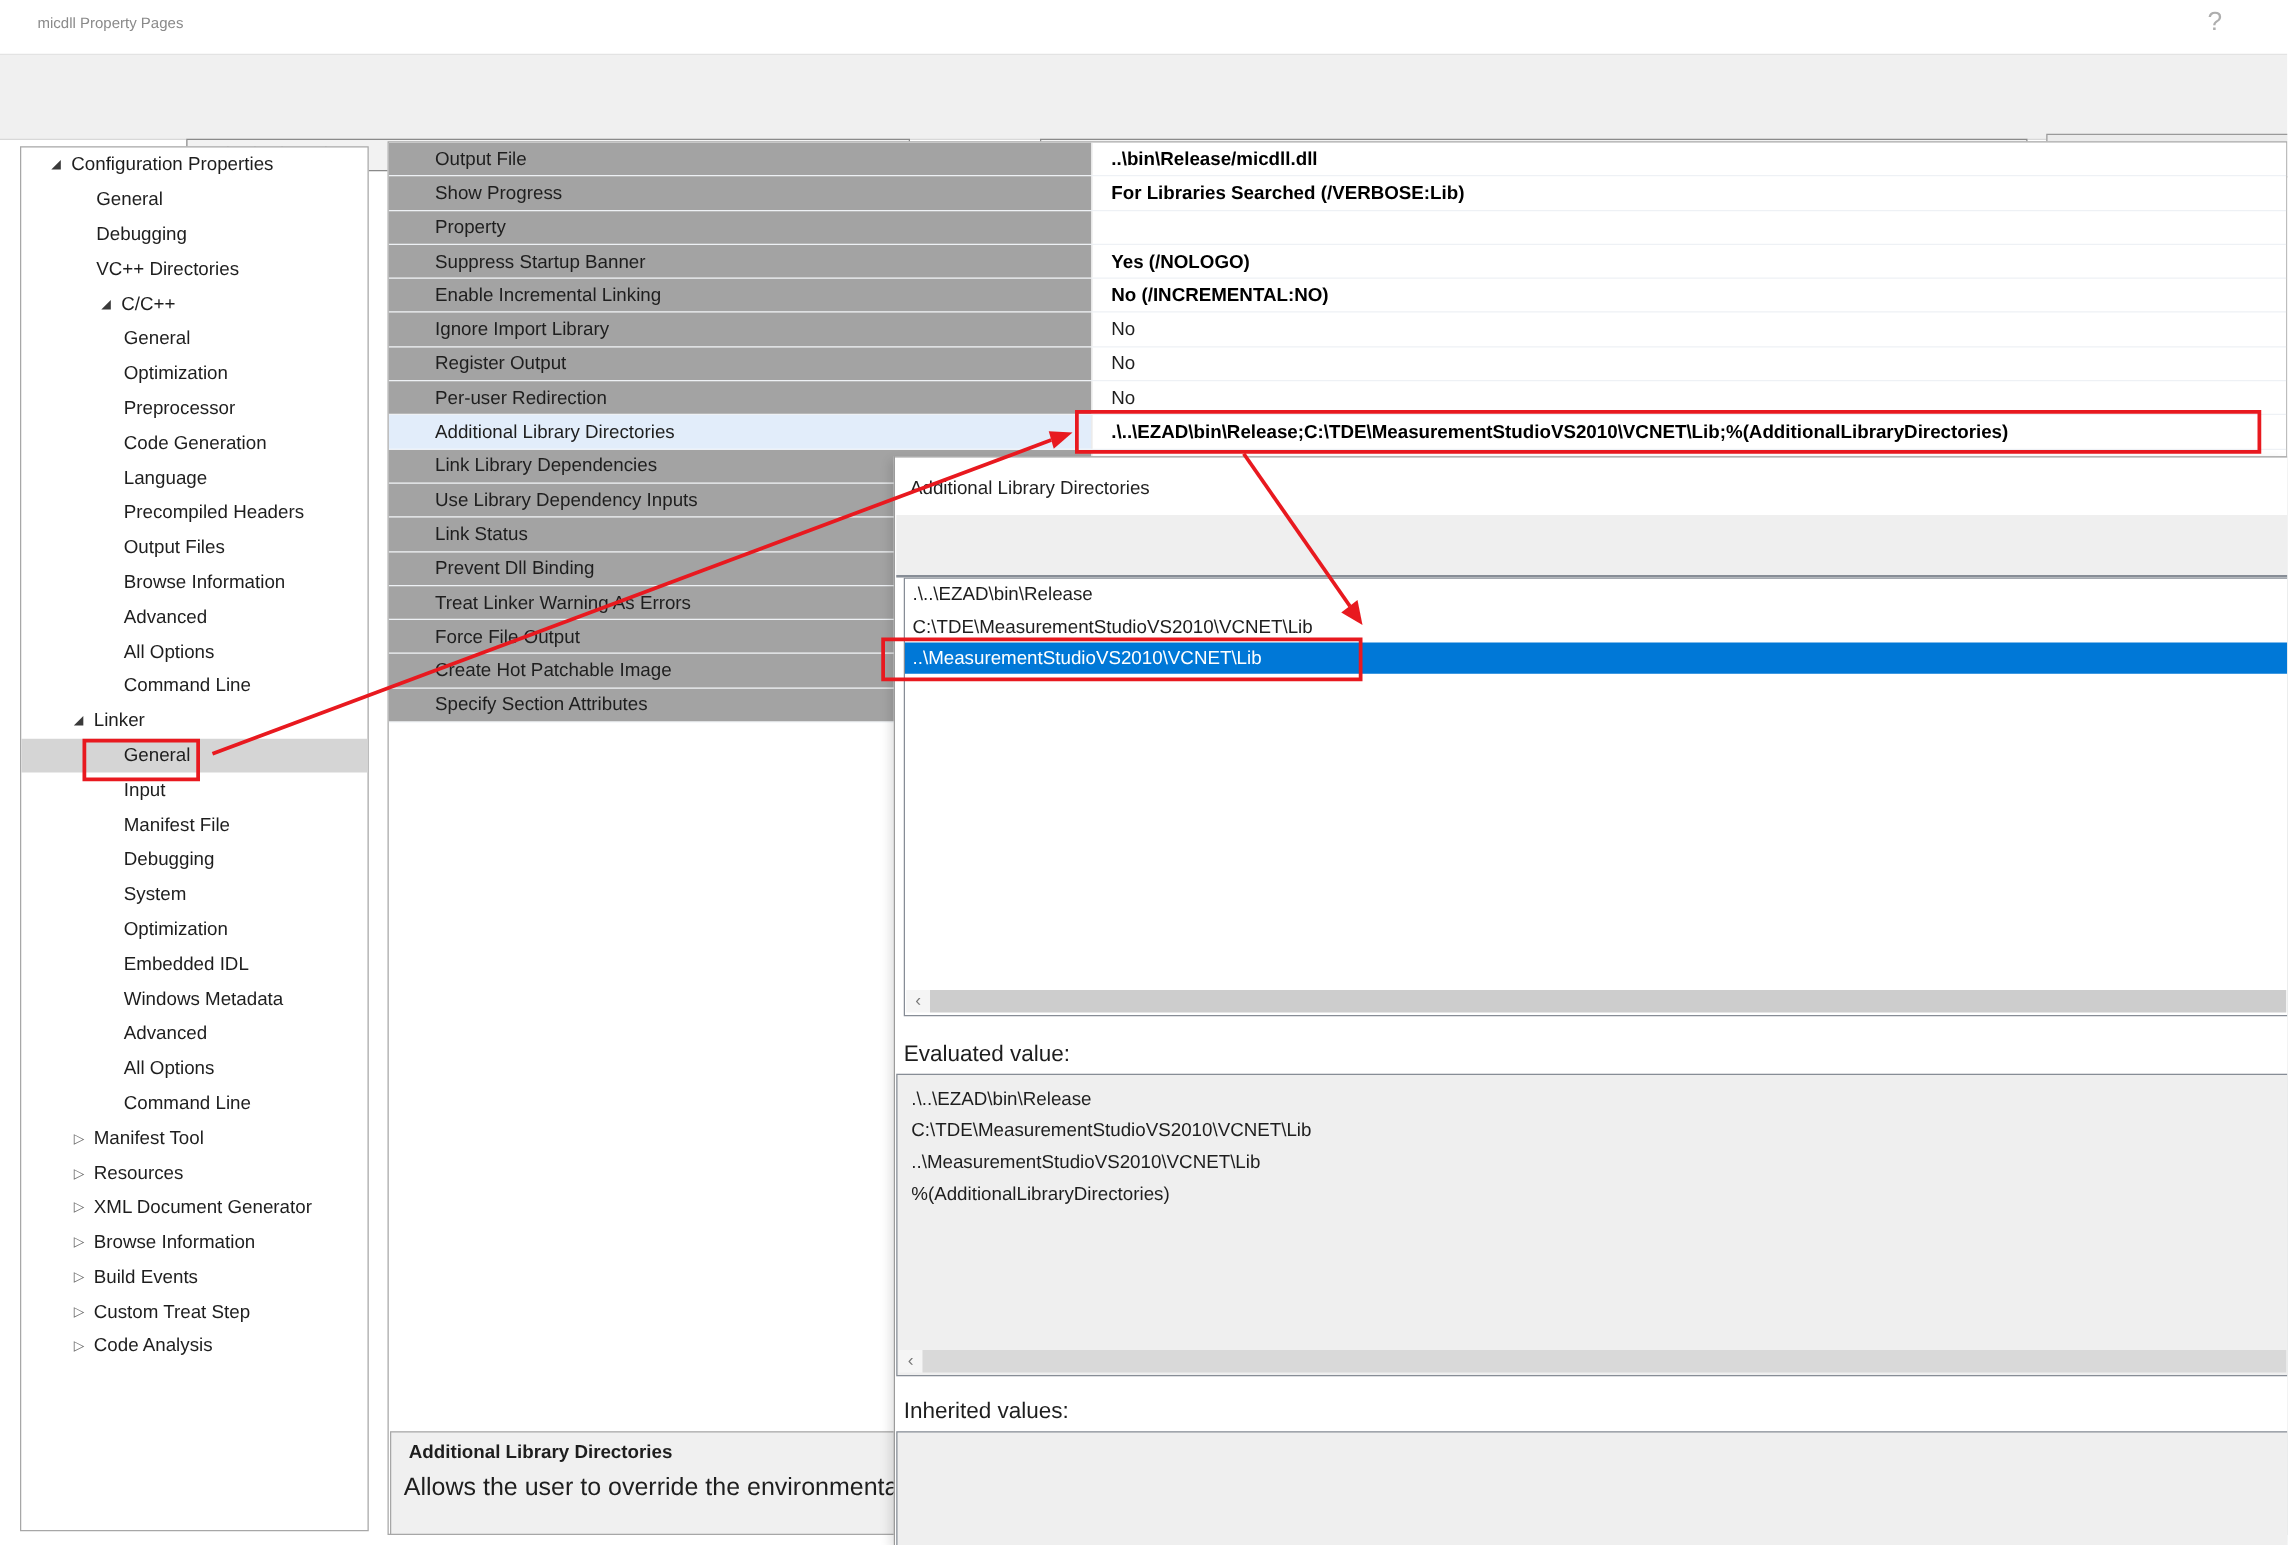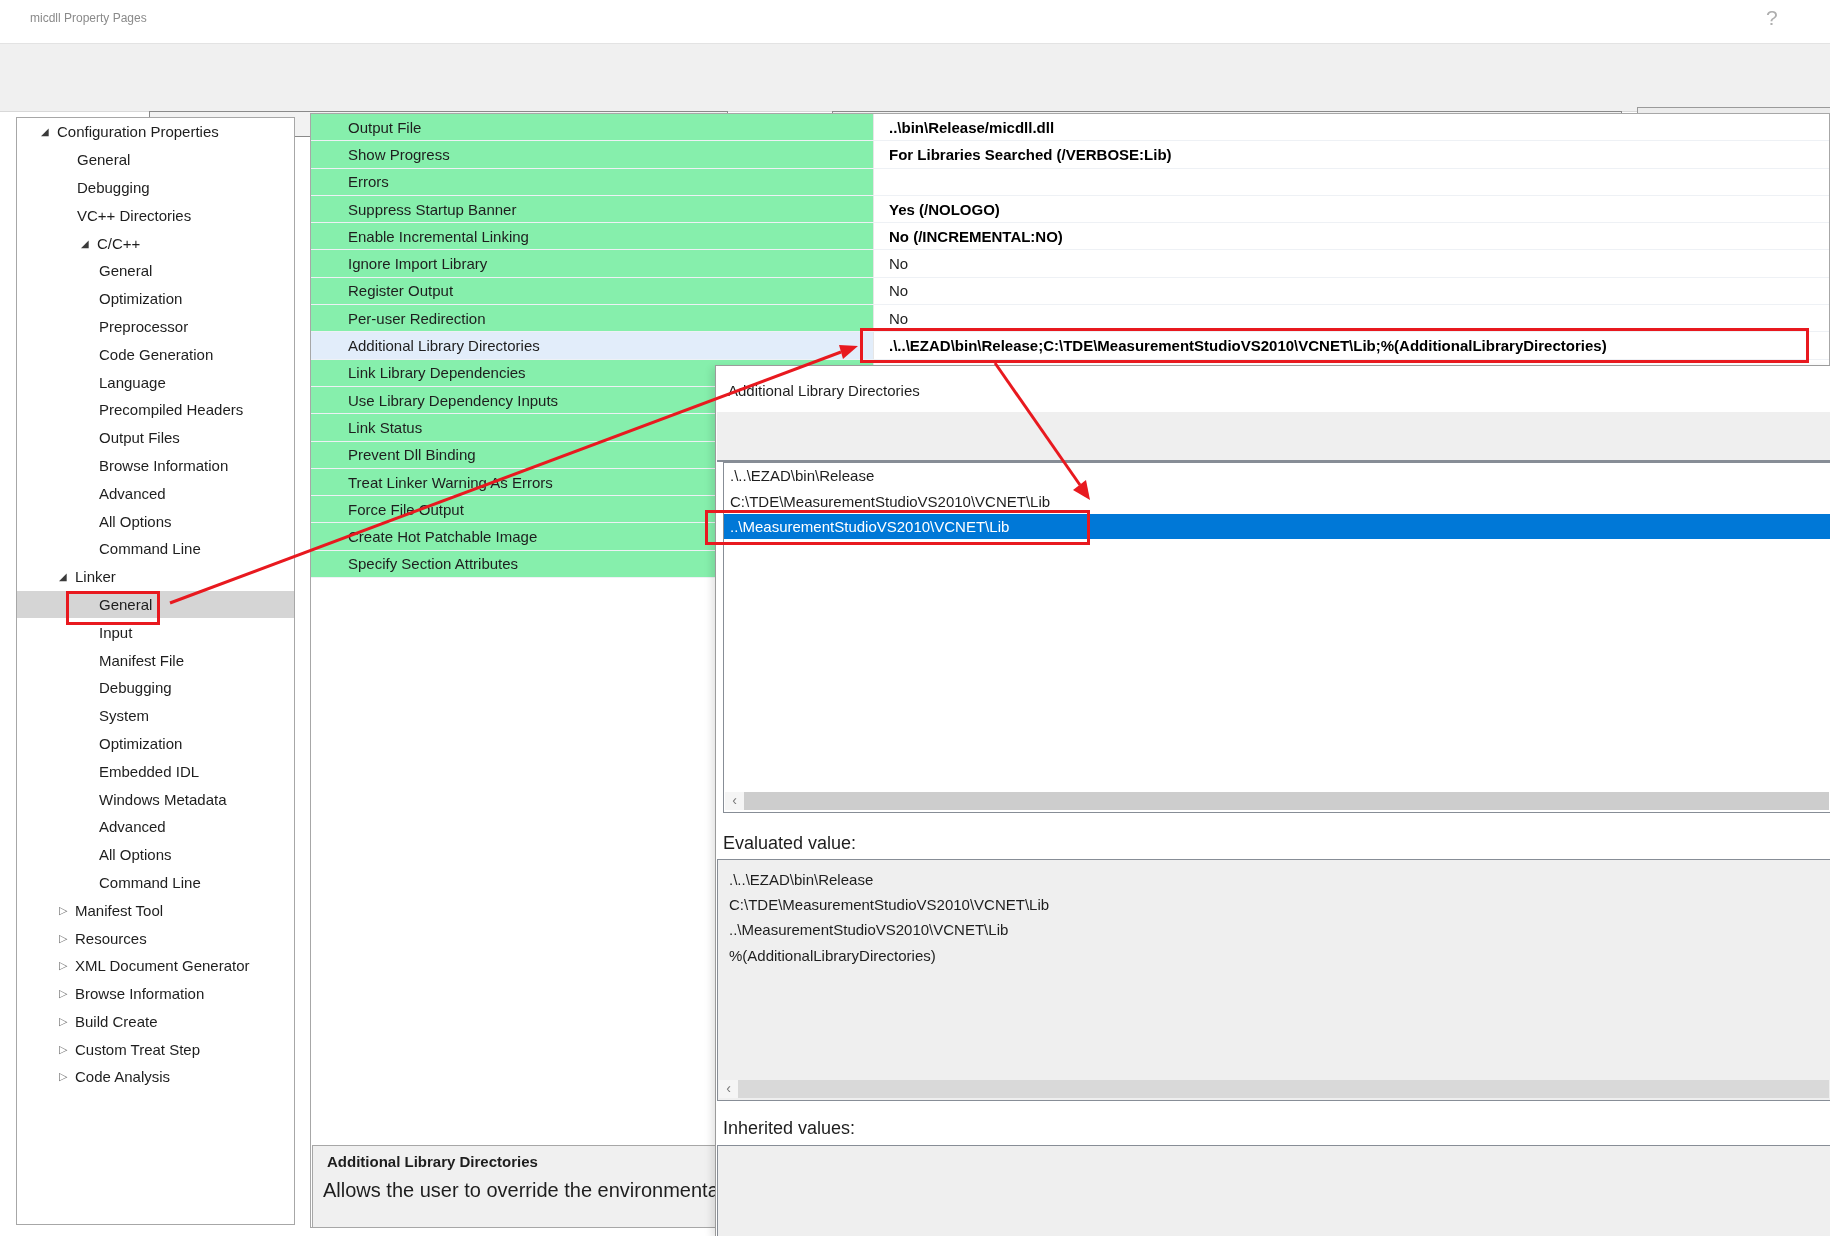--- a/index.html
+++ b/index.html
@@ -25,21 +25,21 @@
   .tarrow.collapsed { color:#6b6b6b; font-size:11px; }
   .ind-root { padding-left:24px; }
   .ind-l1 { padding-left:60px; }
   .ind-toolA { padding-left:64px; }
   .ind-toolB { padding-left:42px; }
   .ind-child { padding-left:82px; }
 
   
   .grid-panel { position:absolute; left:310px; top:113px; width:1520px; height:1115px; border:1px solid #a7a7a7; background:#fff; overflow:hidden; z-index:4; }
   .grow { position:relative; height:27.3px; display:flex; border-bottom:1px solid #eef1f5; font-size:15px; }
-  .gl { width:562px; padding-left:37px; background:#86efac; display:flex; align-items:center; white-space:nowrap; overflow:hidden; }
+  .gl { width:562px; padding-left:37px; background:#a3a3a3; display:flex; align-items:center; white-space:nowrap; overflow:hidden; }
   .grow.hl .gl { background:#e2edfa; }
   .gv { flex:1; padding-left:15px; border-left:1px solid #e6e6e6; display:flex; align-items:center; white-space:nowrap; overflow:hidden; }
   .grow.boldv .gv { font-weight:bold; color:#000; }
 
   
   .help-box { position:absolute; left:312px; top:1145px; width:404px; height:83px; background:#f0f0f0; border:1px solid #a7a7a7; overflow:hidden; z-index:6; }
   .help-box .hb-title { position:absolute; left:14px; top:7px; font-size:15px; font-weight:bold; white-space:nowrap; }
   .help-box .hb-desc { position:absolute; left:10px; top:33px; font-size:20px; white-space:nowrap; }
 
   
@@ -184,21 +184,21 @@
       <div class="tree-item ind-toolB">
         <span class="tarrow collapsed">▷</span>
         <span>XML Document Generator</span>
       </div>
       <div class="tree-item ind-toolB">
         <span class="tarrow collapsed">▷</span>
         <span>Browse Information</span>
       </div>
       <div class="tree-item ind-toolB">
         <span class="tarrow collapsed">▷</span>
-        <span>Build Create</span>
+        <span>Build Events</span>
       </div>
       <div class="tree-item ind-toolB">
         <span class="tarrow collapsed">▷</span>
         <span>Custom Treat Step</span>
       </div>
       <div class="tree-item ind-toolB">
         <span class="tarrow collapsed">▷</span>
         <span>Code Analysis</span>
       </div>
     </div>
@@ -206,21 +206,21 @@
   <div class="grid-panel" id="grid">
       <div class="grow boldv">
         <div class="gl">Output File</div>
         <div class="gv">..\bin\Release/micdll.dll</div>
       </div>
       <div class="grow boldv">
         <div class="gl">Show Progress</div>
         <div class="gv">For Libraries Searched (/VERBOSE:Lib)</div>
       </div>
       <div class="grow">
-        <div class="gl">Errors</div>
+        <div class="gl">Property</div>
         <div class="gv"></div>
       </div>
       <div class="grow boldv">
         <div class="gl">Suppress Startup Banner</div>
         <div class="gv">Yes (/NOLOGO)</div>
       </div>
       <div class="grow boldv">
         <div class="gl">Enable Incremental Linking</div>
         <div class="gv">No (/INCREMENTAL:NO)</div>
       </div>

